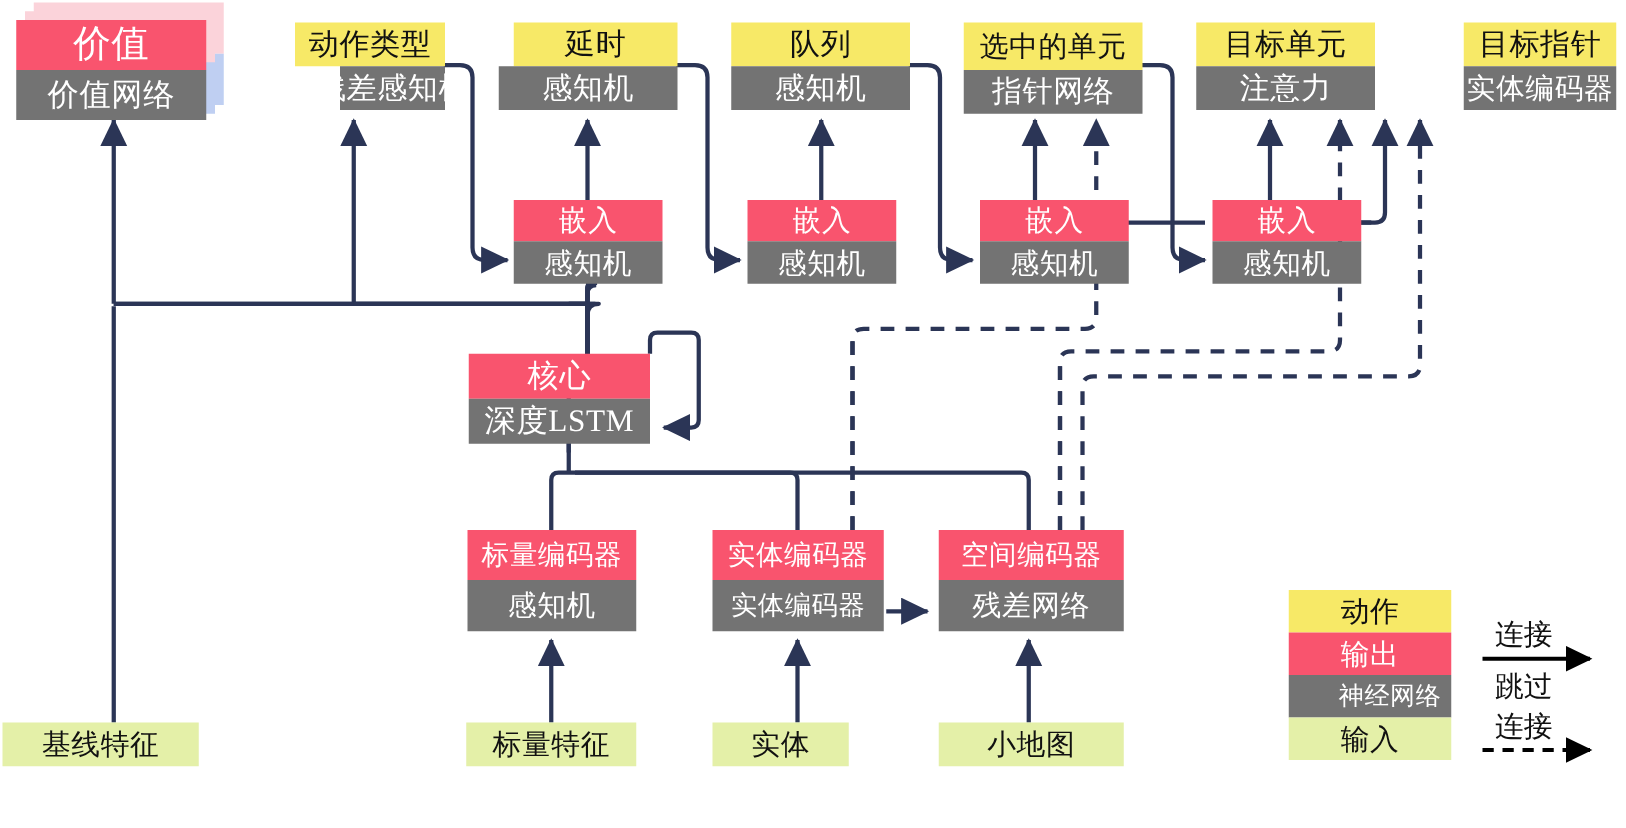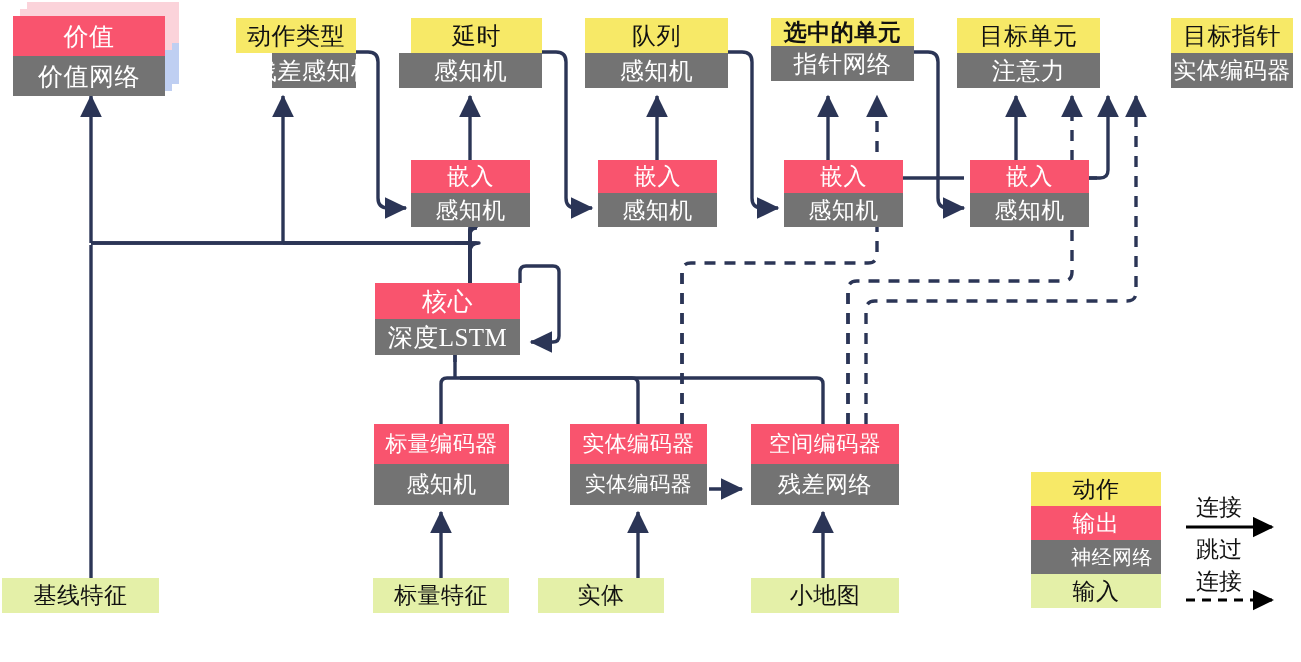--- a/index.html
+++ b/index.html
@@ -137,41 +137,41 @@
 
   <div class="ghost" style="left:27px;top:2px;width:152px;height:82px;">
     <div class="g-out" style="height:41px;"></div>
       <div class="g-net" style="height:41px;"></div>
   </div>
   <div class="ghost" style="left:20px;top:9px;width:152px;height:82px;">
     <div class="g-out" style="height:41px;"></div>
       <div class="g-net" style="height:41px;"></div>
   </div>
   <div class="node" style="left:13px;top:16px;width:152px;height:80px;">
-    <div class="band output" style="height:40px;font-size:25px;">价值</div>
+    <div class="band output" style="height:40px;font-size:30px;">价值</div>
     <div class="band net" style="height:40px;font-size:25px;">价值网络</div>
   </div>
 
   <div class="node" style="left:212px;top:18px;width:144px;height:70px;padding-left:24px;">
     <div class="band action" style="height:35px;font-size:24px;">动作类型</div>
     <div class="band net" style="height:35px;font-size:24px;margin-left:36px;">残差感知机</div>
   </div>
 
   <div class="node" style="left:399px;top:18px;width:143px;height:70px;">
     <div class="band action" style="height:35px;font-size:24px;margin-left:12px;">延时</div>
     <div class="band net" style="height:35px;font-size:24px;">感知机</div>
   </div>
 
   <div class="node" style="left:585px;top:18px;width:143px;height:70px;">
     <div class="band action" style="height:35px;font-size:24px;">队列</div>
     <div class="band net" style="height:35px;font-size:24px;">感知机</div>
   </div>
 
   <div class="node" style="left:771px;top:18px;width:143px;height:70px;">
-    <div class="band action" style="height:28px;font-size:23px;font-weight:bold;">选中的单元</div>
+    <div class="band action" style="height:38px;font-size:23px;">选中的单元</div>
     <div class="band net" style="height:35px;font-size:24px;">指针网络</div>
   </div>
 
   <div class="node" style="left:957px;top:18px;width:143px;height:70px;">
     <div class="band action" style="height:35px;font-size:24px;">目标单元</div>
     <div class="band net" style="height:35px;font-size:24px;">注意力</div>
   </div>
 
   <div class="node" style="left:1143px;top:18px;width:150px;height:70px;padding-left:28px;">
     <div class="band action" style="height:35px;font-size:24px;">目标指针</div>
@@ -217,21 +217,21 @@
     <div class="band output" style="height:40px;font-size:22px;">空间编码器</div>
     <div class="band net" style="height:41px;font-size:23px;">残差网络</div>
   </div>
 
   <div class="node" style="left:2px;top:578px;width:157px;height:35px;">
     <div class="band input" style="height:35px;font-size:23px;">基线特征</div>
   </div>
   <div class="node" style="left:373px;top:578px;width:136px;height:35px;">
     <div class="band input" style="height:35px;font-size:23px;">标量特征</div>
   </div>
-  <div class="node" style="left:538px;top:578px;width:126px;height:35px;border-radius:13px;">
+  <div class="node" style="left:570px;top:578px;width:109px;height:35px;border-radius:13px;">
     <div class="band input" style="height:35px;font-size:23px;">实体</div>
   </div>
   <div class="node" style="left:751px;top:578px;width:148px;height:35px;">
     <div class="band input" style="height:35px;font-size:23px;">小地图</div>
   </div>
 
   <div id="legend" style="left:1031px;top:472px;width:130px;height:100px;">
     <div class="band action" style="height:34px;font-size:23px;">动作</div>
     <div class="band output" style="height:34px;font-size:23px;">输出</div>
     <div class="band net" style="height:34px;font-size:20px;padding-left:32px;">神经网络</div>

